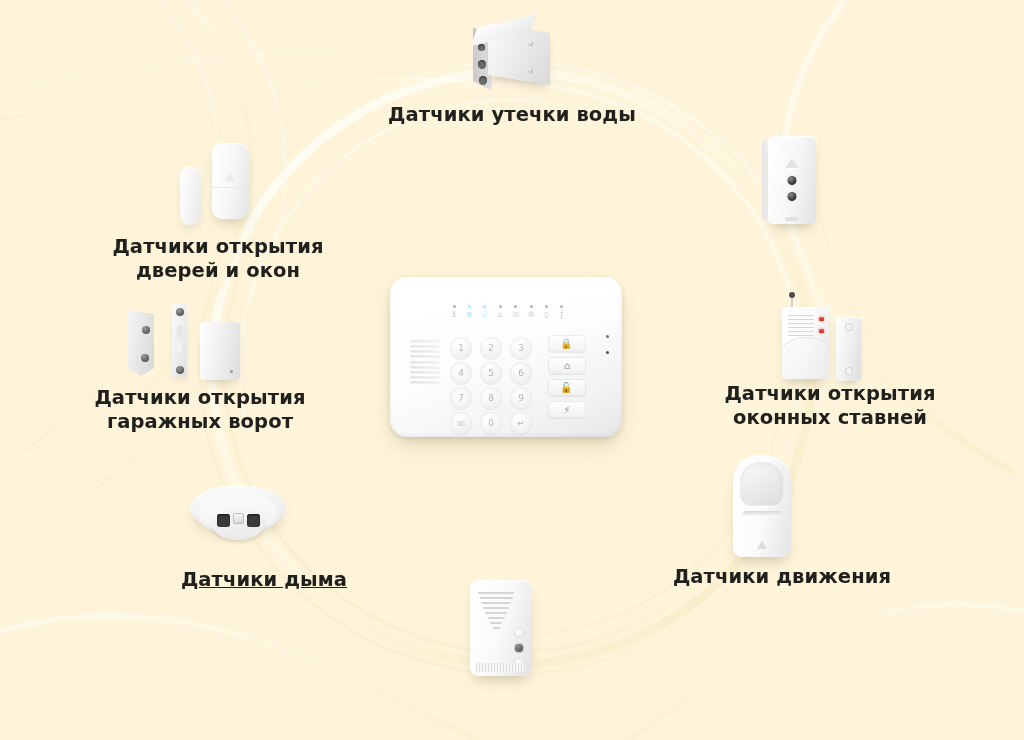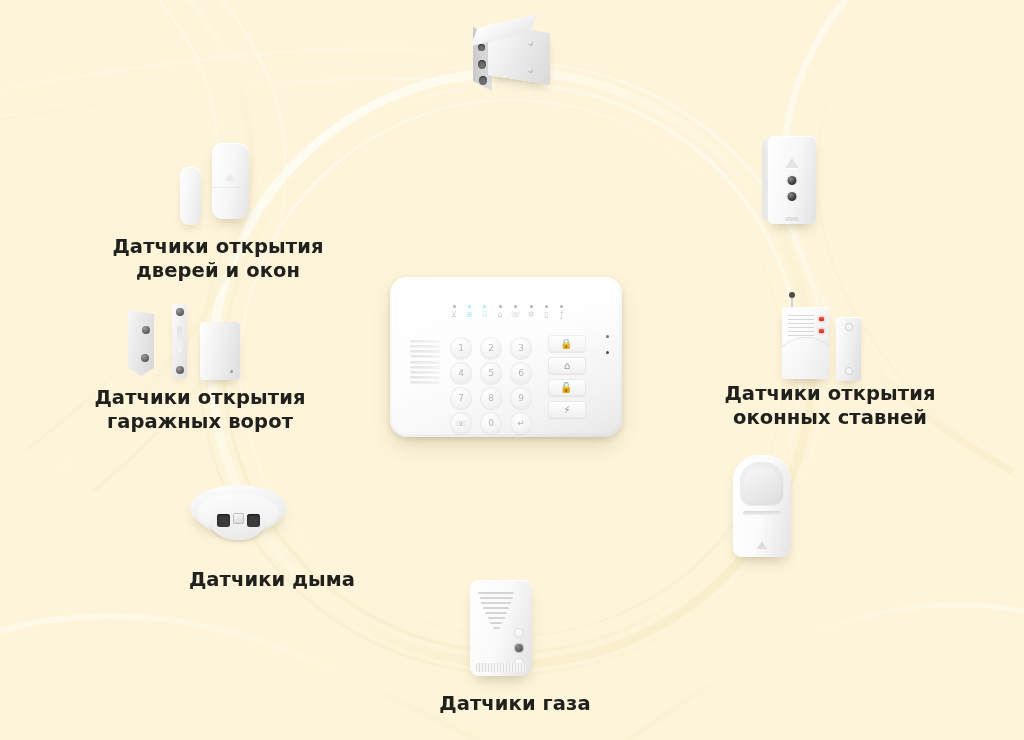--- a/index.html
+++ b/index.html
@@ -329,20 +329,21 @@
     <div class="wl-left"></div>
     <div class="wl-body">
       <span class="wl-screw" style="left:40px;top:11px;"></span>
       <span class="wl-screw" style="left:40px;top:38px;"></span>
     </div>
     <div class="wl-top"></div>
     <span class="wl-hole" style="left:8px;top:26px;width:7px;height:7px;"></span>
     <span class="wl-hole" style="left:8px;top:42px;width:8px;height:9px;"></span>
     <span class="wl-hole" style="left:9px;top:58px;width:8px;height:9px;"></span>
   </div>
+  <div class="label" style="left:336px;top:103px;width:352px;">Датчики утечки воды</div>
 
   <div class="device" id="dev-glass">
     <div class="gb-side"></div>
     <div class="gb-body">
       <span class="gb-tri"></span>
       <span class="gb-led" style="top:40px;"></span>
       <span class="gb-led" style="top:56px;"></span>
       <span class="gb-slot"></span>
     </div>
   </div>
@@ -370,51 +371,51 @@
   <div class="label" style="left:690px;top:382px;width:280px;">Датчики открытия
 оконных ставней</div>
 
   <div class="device" id="dev-motion">
     <div class="mo-body">
       <span class="mo-lens"></span>
       <span class="mo-slot"></span>
       <span class="mo-logo"></span>
     </div>
   </div>
+  <div class="label" style="left:642px;top:565px;width:280px;">Датчики движения</div>
 
   <div class="device" id="dev-gas">
     <div class="ga-body">
       <span class="ga-vent">
         <i style="width:36px"></i>
           <i style="width:33px"></i>
           <i style="width:30px"></i>
         <i style="width:26px"></i>
           <i style="width:22px"></i>
           <i style="width:17px"></i>
         <i style="width:12px"></i>
           <i style="width:7px"></i>
       </span>
       <span class="ga-btn" style="top:48px;"></span>
       <span class="ga-btn dark" style="top:63px;"></span>
       <span class="ga-btn" style="top:78px;"></span>
       <span class="ga-grill"></span>
     </div>
   </div>
-  <div class="label" style="left:390px;top:692px;width:250px;">Датчики газа</div>
 
   <div class="device" id="dev-smoke">
     <div class="sm-ring"></div>
     <div class="sm-ring2"></div>
     <div class="sm-core">
       <span class="sm-vent" style="left:6px;"></span>
       <span class="sm-win"></span>
       <span class="sm-vent" style="left:36px;"></span>
     </div>
   </div>
-  <div class="label" style="left:132px;top:568px;width:280px;">Датчики дыма</div>
+  <div class="label" style="left:124px;top:568px;width:280px;text-decoration:underline;">Датчики дыма</div>
 
   <div class="device" id="dev-garage">
     <div class="gr-a">
       <span class="gr-dot" style="left:14px;top:16px;"></span>
       <span class="gr-dot" style="left:13px;top:44px;"></span>
     </div>
     <div class="gr-b">
       <span class="gr-dot" style="left:4px;top:4px;"></span>
       <span class="gr-slot"></span>
       <span class="gr-dot" style="left:4px;bottom:4px;"></span>

